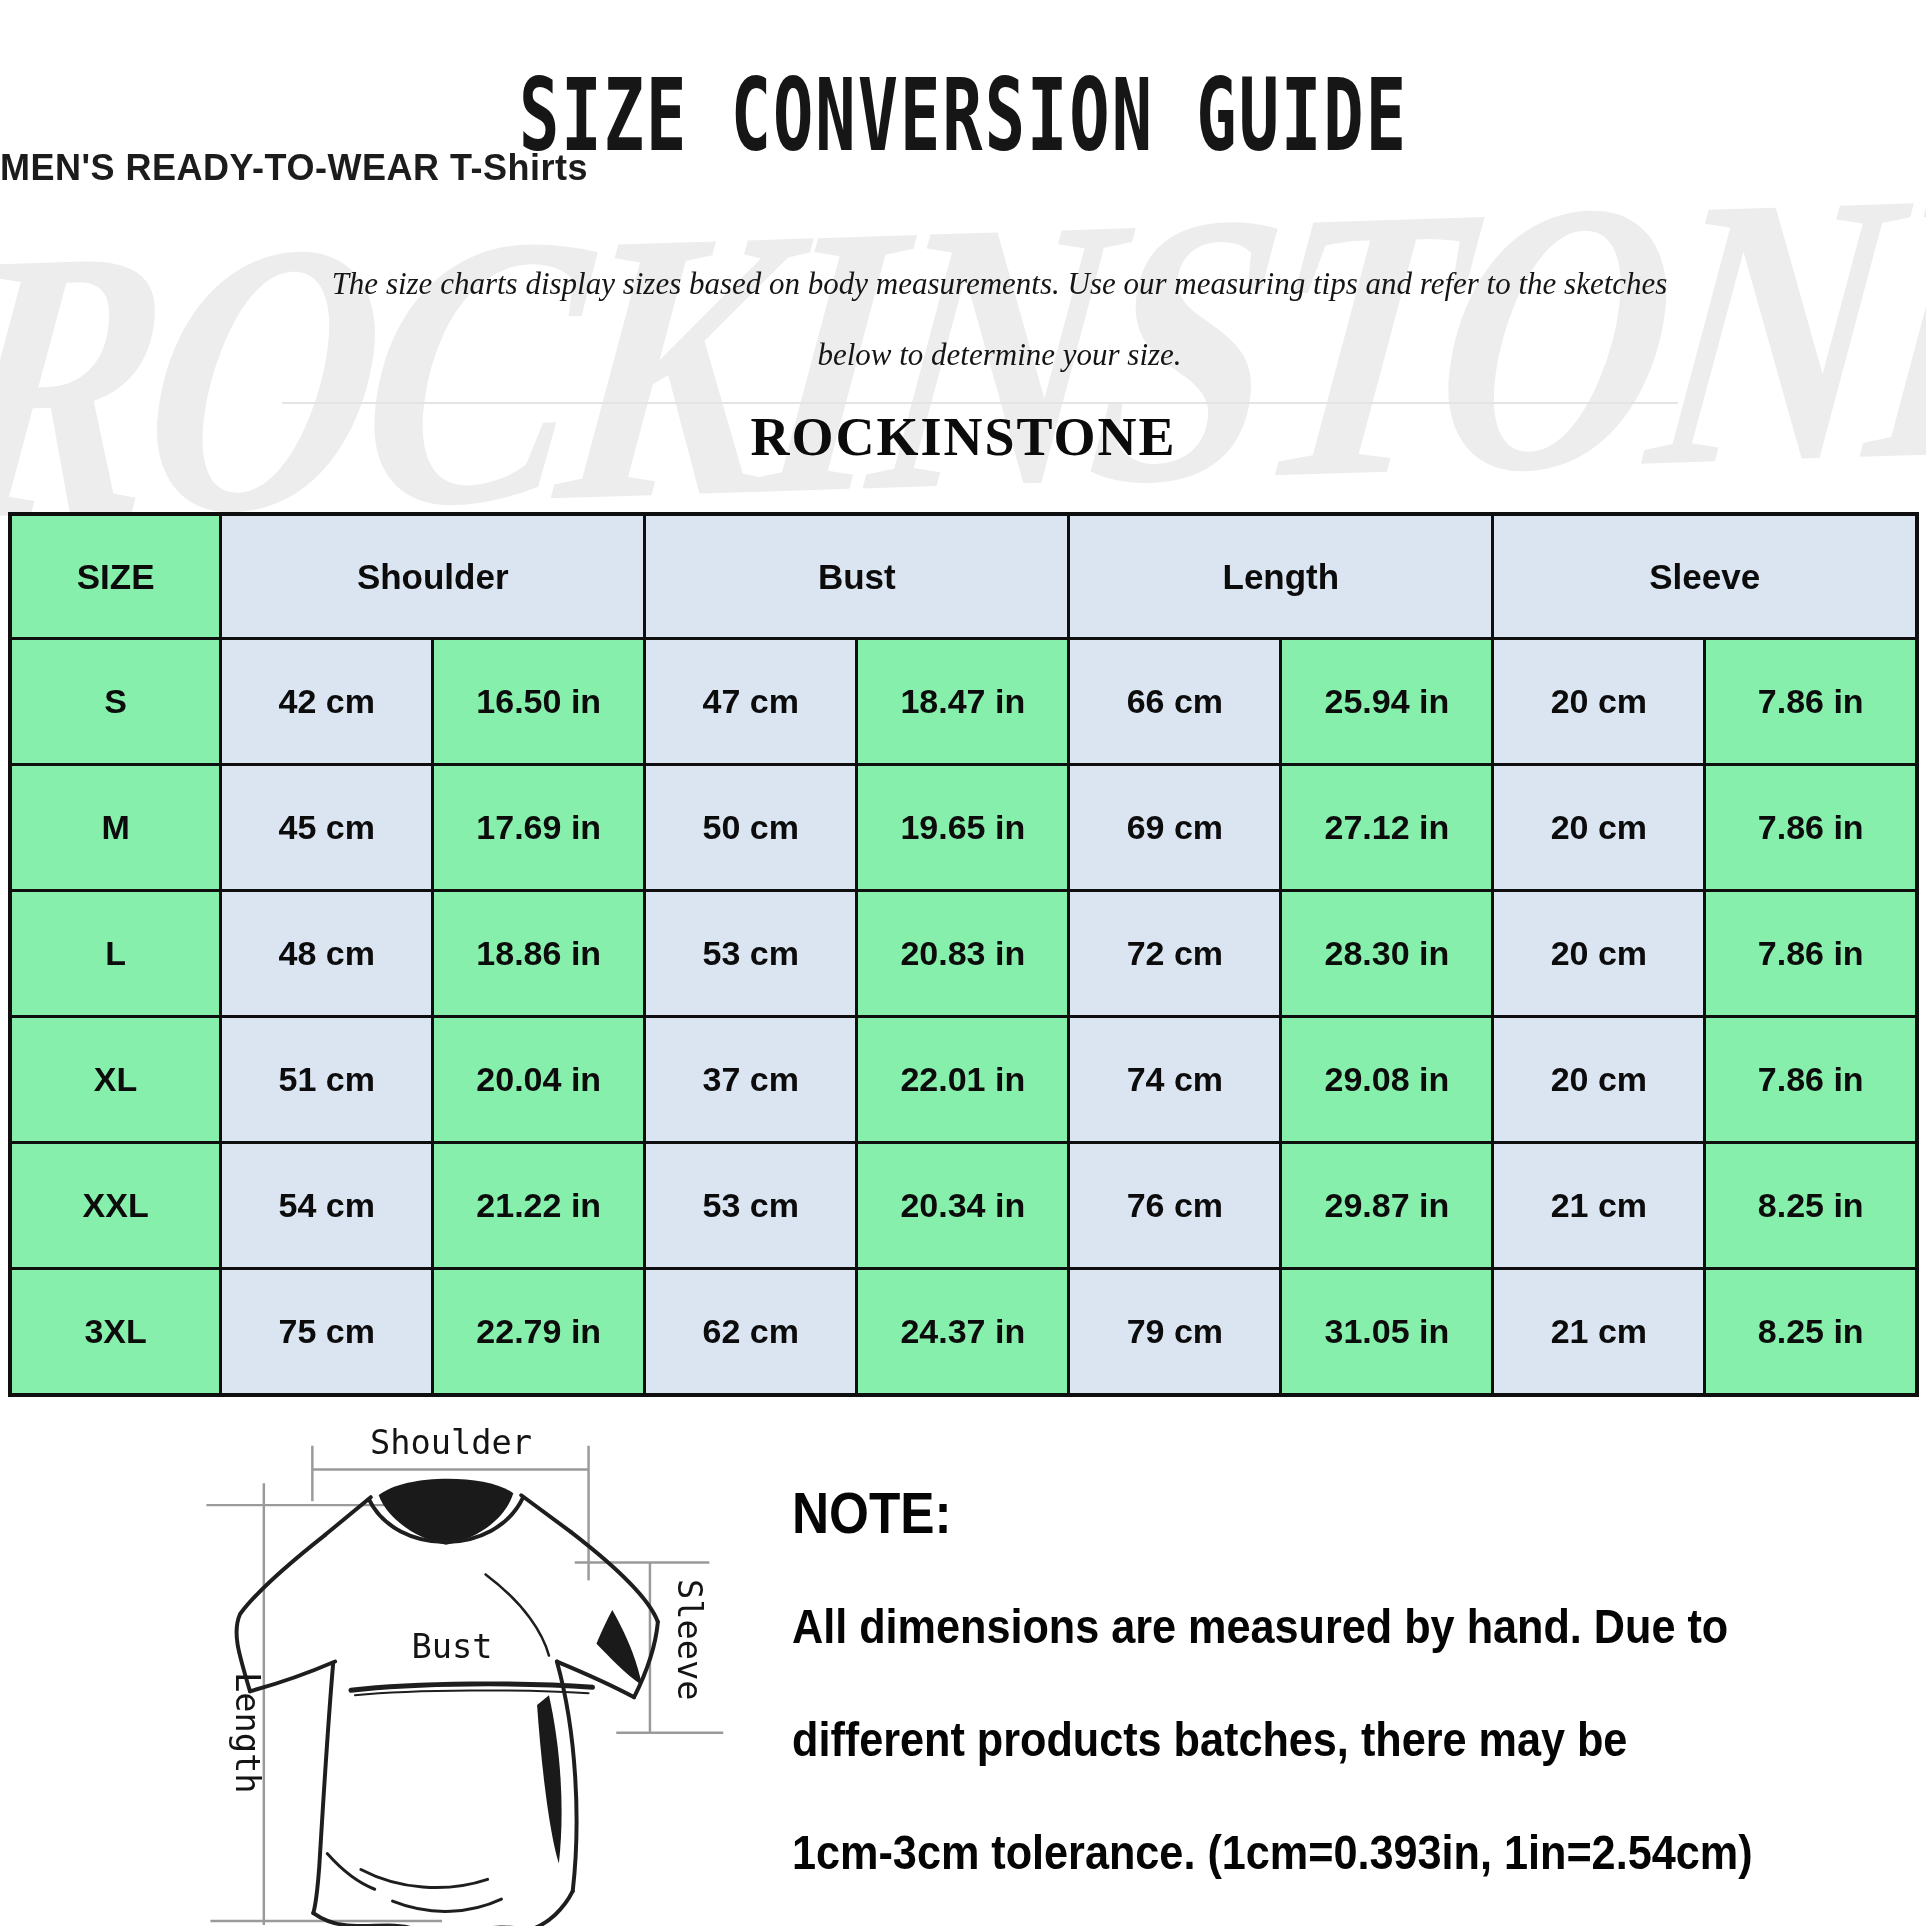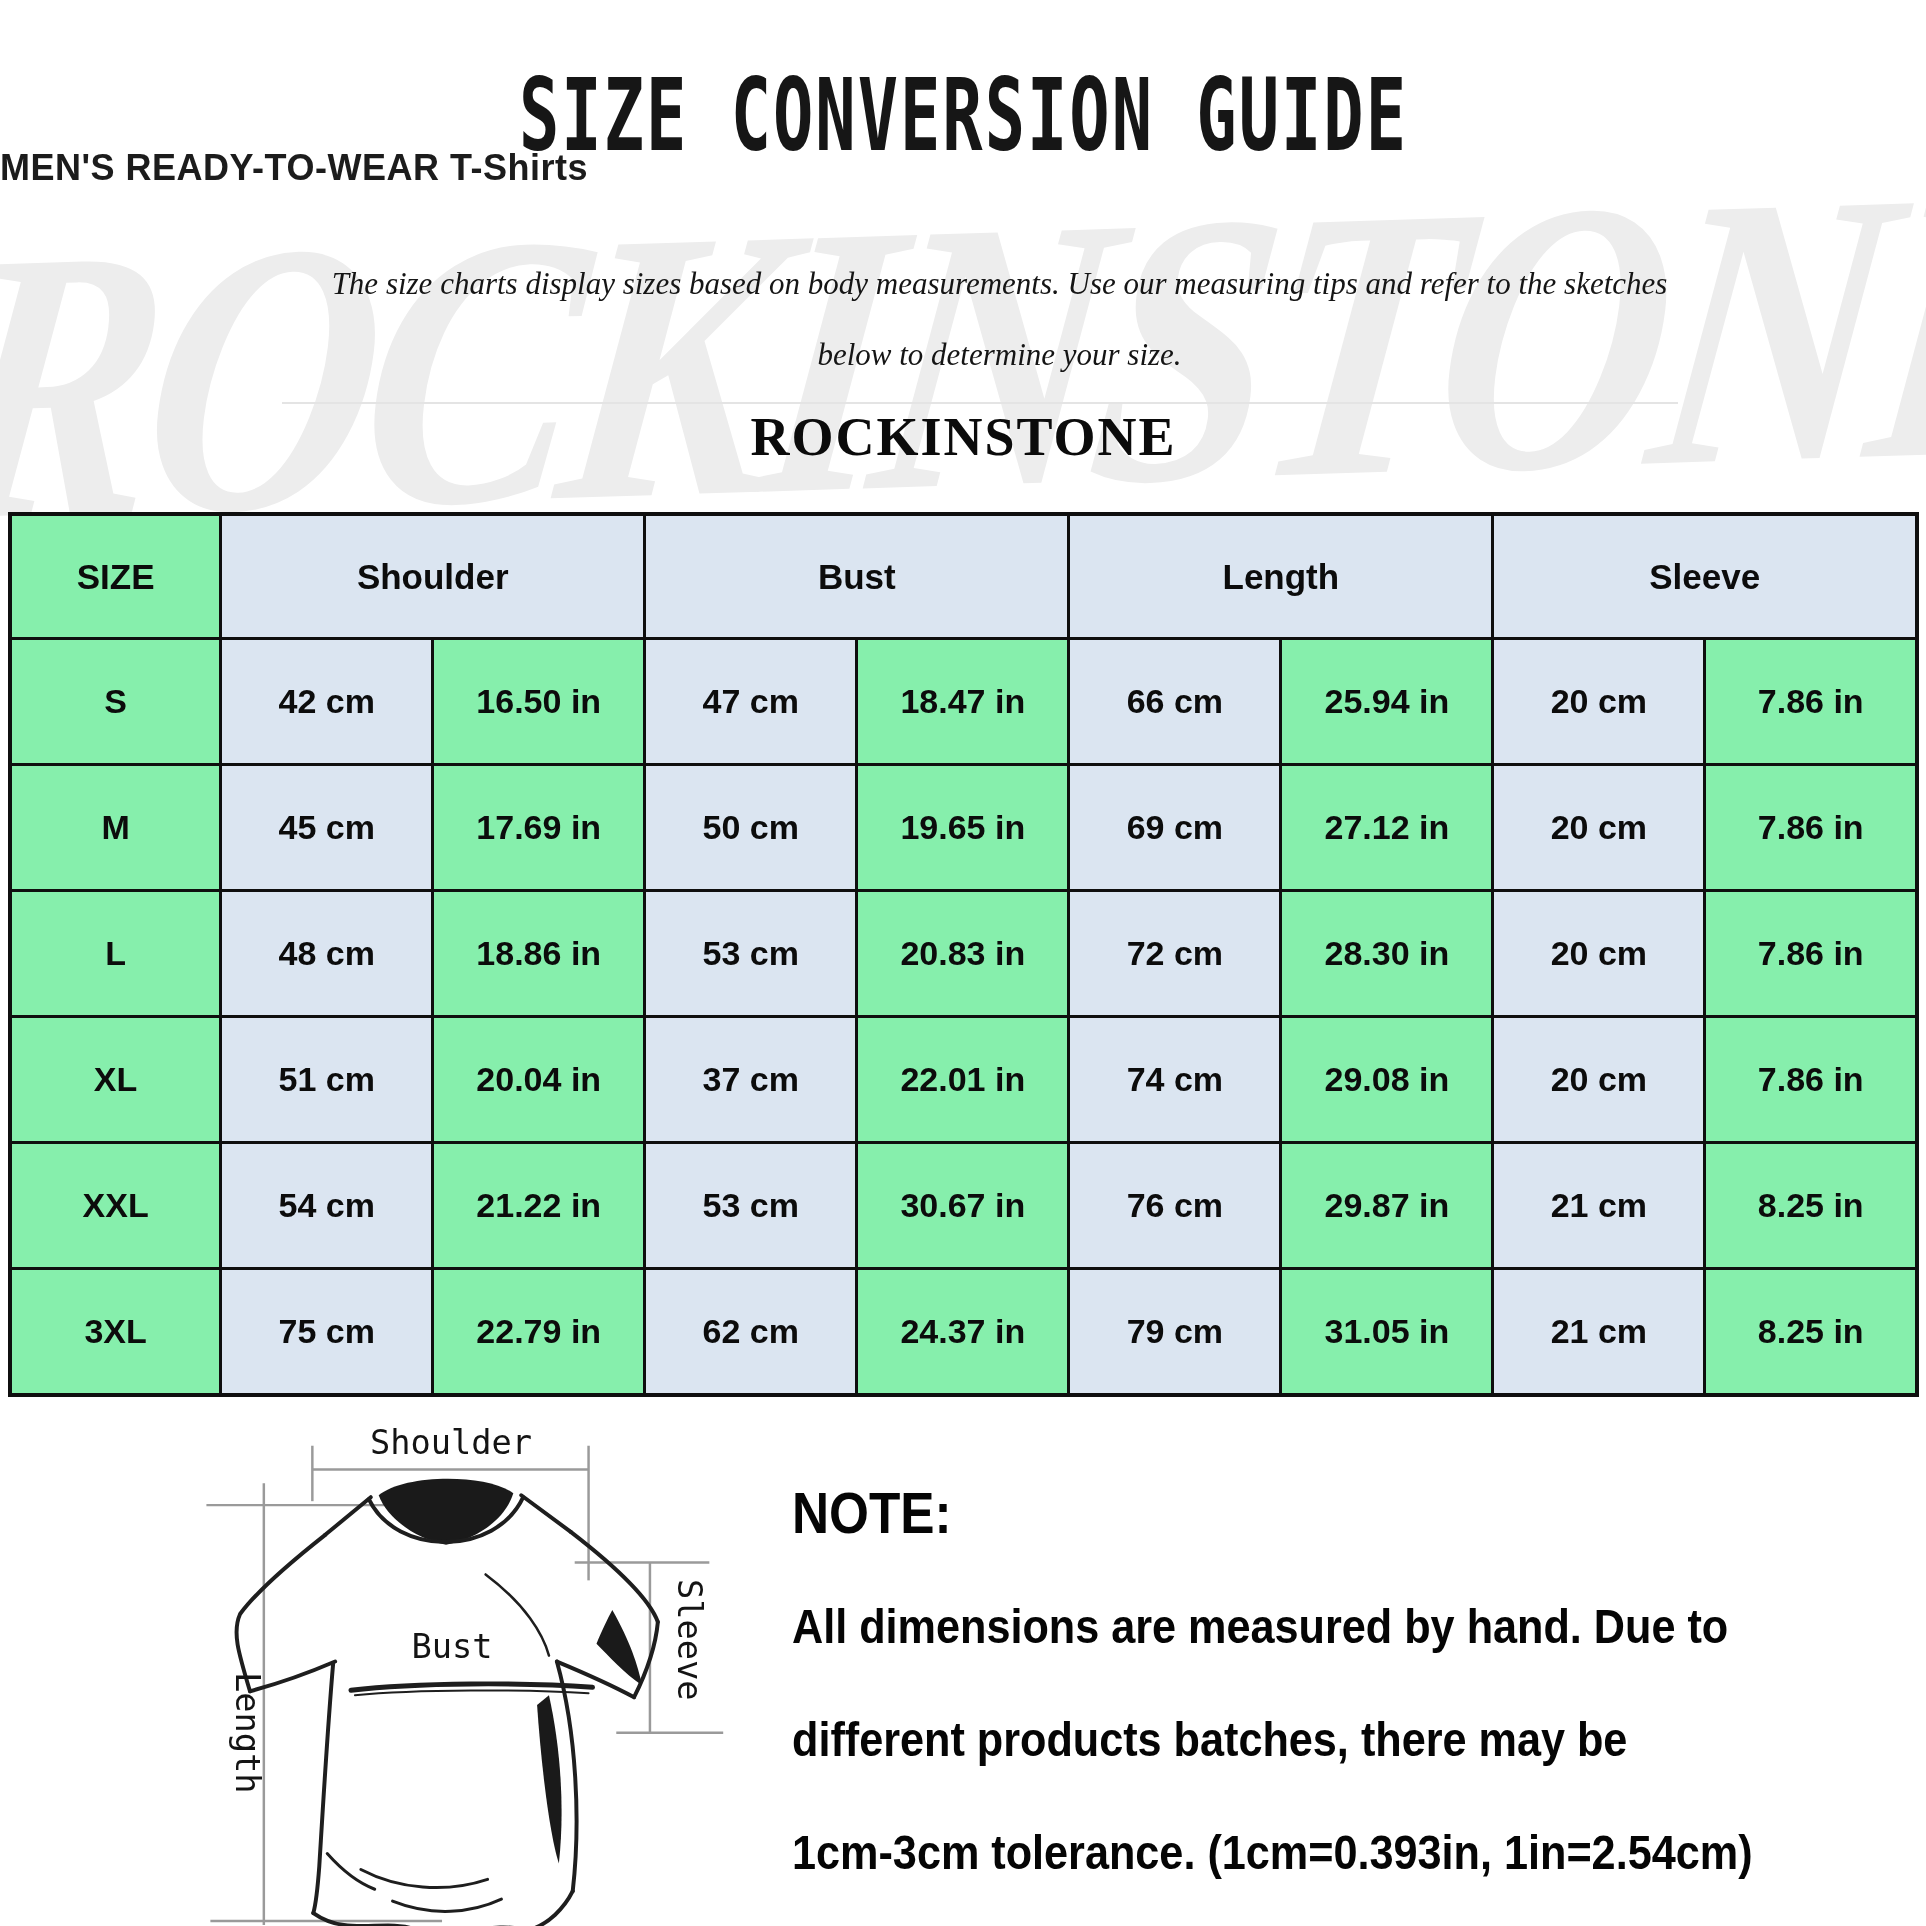--- a/index.html
+++ b/index.html
@@ -130,21 +130,21 @@
         <td class="blue">74 cm</td>
         <td>29.08 in</td>
         <td class="blue">20 cm</td>
         <td>7.86 in</td>
       </tr>
       <tr class="r-data">
         <td>XXL</td>
         <td class="blue">54 cm</td>
         <td>21.22 in</td>
         <td class="blue">53 cm</td>
-        <td>30.67 in</td>
+        <td>20.34 in</td>
         <td class="blue">76 cm</td>
         <td>29.87 in</td>
         <td class="blue">21 cm</td>
         <td>8.25 in</td>
       </tr>
       <tr class="r-data">
         <td>3XL</td>
         <td class="blue">75 cm</td>
         <td>22.79 in</td>
         <td class="blue">62 cm</td>

